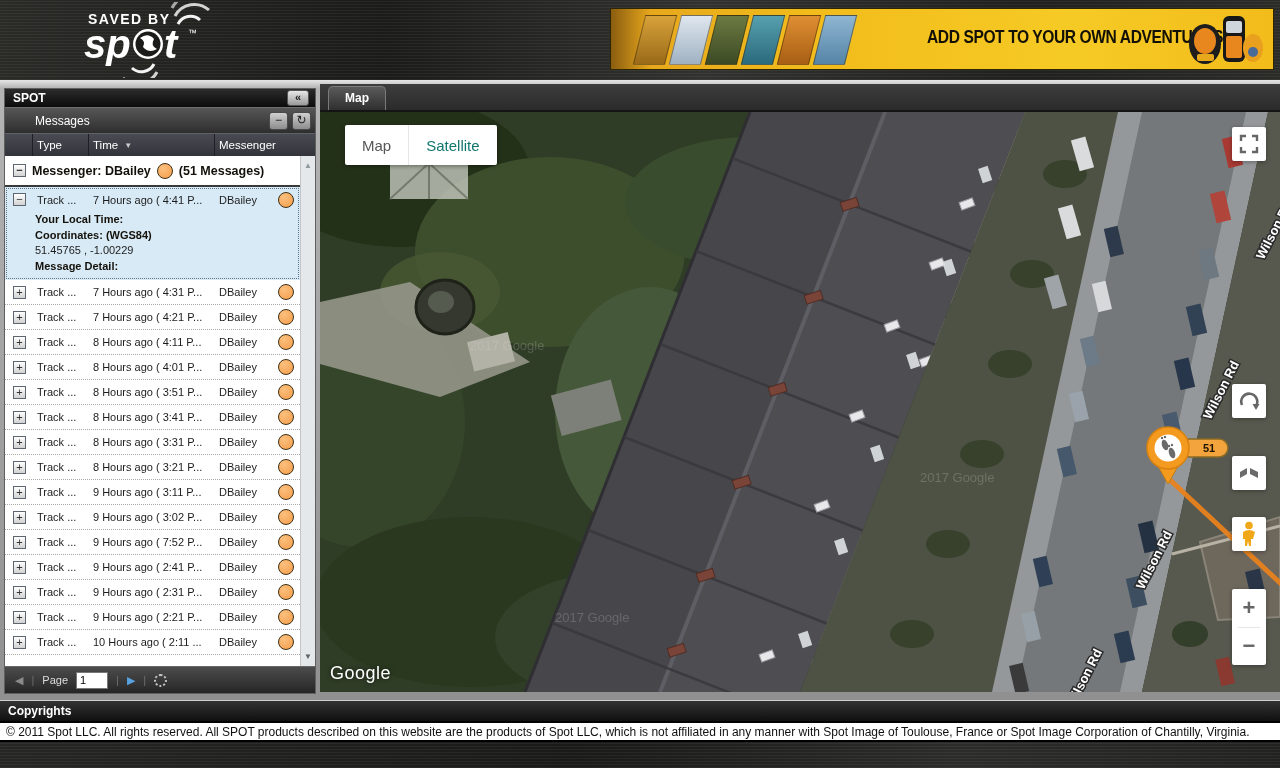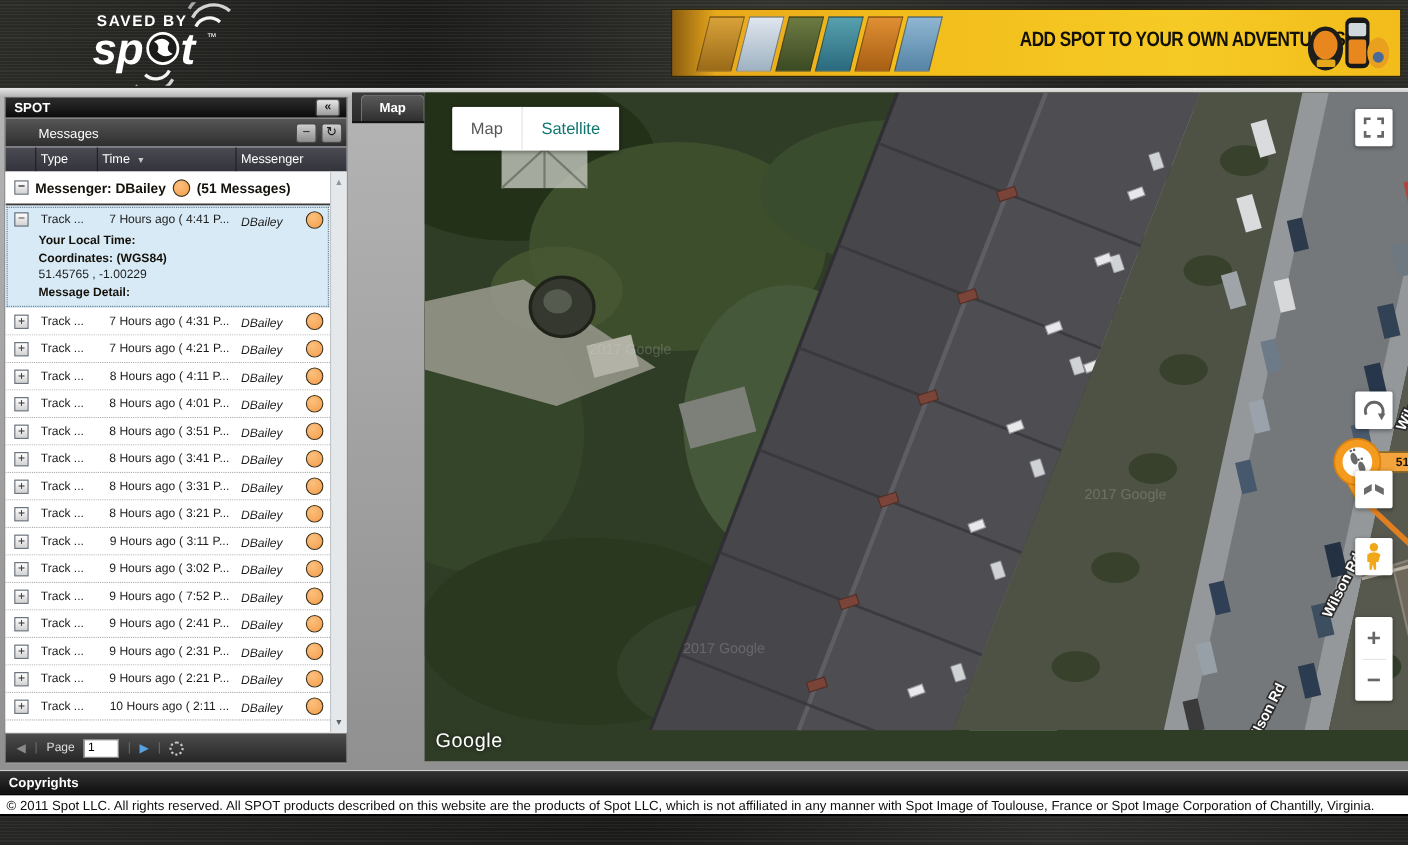--- a/index.html
+++ b/index.html
@@ -56,43 +56,43 @@
   .group-header { height:31px; display:flex; align-items:center; gap:6px; padding-left:8px;
     font-size:12.5px; font-weight:700; color:#14110a; border-bottom:2px solid #3a3a3a; background:#fff; }
   .toggle-box { width:13px; height:13px; flex:0 0 aupx; flex-shrink:0; background:linear-gradient(#ffffff,#d2d2d2);
     border:1px solid #5d6670; color:#333; font-size:11px; line-height:10px; text-align:center; cursor:pointer; }
   .orange-dot { width:16px; height:16px; border-radius:50%; background:radial-gradient(circle at 35% 30%, #fbc07e, #f59d4a);
     border:1.5px solid #3c2f16; flex-shrink:0; display:inline-block; }
 
   .row { height:25px; display:flex; align-items:center; border-bottom:1px dotted #a9a9a9; background:#fff; }
   .row .c-expand { width:28px; display:flex; justify-content:flex-start; padding-left:8px; }
   .row .c-type { width:56px; padding-left:4px; }
-  .row .c-time { width:126px; padding-left:4px;text-align:center; }
-  .row .c-mess { flex:1; padding-left:4px; display:flex; align-items:flex-end; gap:21px;font-style:italic; }
+  .row .c-time { width:126px; padding-left:4px; }
+  .row .c-mess { flex:1; padding-left:4px; display:flex; align-items:center; gap:21px; }
 
   .expanded-card { background:#d8eaf6; outline:1px dotted #5c7486; outline-offset:-2px; padding-bottom:6px; }
   .expanded-card .row { background:#d8eaf6; border-bottom:none; }
   .detail { padding-left:30px; line-height:15.5px; }
   .detail .lbl { font-weight:700; color:#14110a; }
 
   .scrollbar { position:absolute; right:0; top:0; bottom:0; width:15px; background:#e4e8eb; border-left:1px solid #c2c6c9; }
   .scroll-arrow { position:absolute; left:0; width:14px; height:15px; color:#8e979e; font-size:8px; text-align:center; line-height:15px; cursor:pointer; }
   .scroll-up { top:2px; } .scroll-down { bottom:2px; color:#5a6168; }
 
   .pagination { height:27px; background:linear-gradient(#4c4c4c,#262626); border-top:1px solid #686868;
     display:flex; align-items:center; gap:8px; padding-left:10px; flex:0 0 auto; color:#ddd; font-size:11px; }
   .pg-sep { color:#6e6e6e; }
   .pg-arrow { font-size:11px; cursor:pointer; }
   .pg-prev { color:#8a8a8a; }
   .pg-next { color:#59a2e0; }
   .page-input { width:32px; height:17px; font-size:11px; padding:0 3px; border:1px solid #777; }
   .spinner-icon { width:13px; height:13px; border:2px dotted #c9c9c9; border-radius:50%; display:inline-block; cursor:pointer; }
 
   
-  .map-panel { position:absolute; left:320px; top:4px; width:960px; height:608px; display:flex; flex-direction:row; }
+  .map-panel { position:absolute; left:320px; top:4px; width:960px; height:608px; display:flex; flex-direction:column; }
   .tabstrip { height:28px; background:linear-gradient(#3d3d3d,#2b2b2b); border-bottom:2px solid #141414; padding-left:8px; display:flex; align-items:flex-end; }
   .tab { padding:4px 16px 5px; background:linear-gradient(#5a5a5a,#2f2f2f); border:1px solid #7a7a7a; border-bottom:none;
     border-radius:5px 5px 0 0; color:#fff; font-size:12px; font-weight:700; cursor:pointer; }
   .viewport { position:relative; flex:1; overflow:hidden; background:#2f3c26; }
 
   .maptype { position:absolute; left:25px; top:13px; display:flex; box-shadow:0 1px 4px rgba(0,0,0,0.4); border-radius:2px; overflow:hidden; }
   .maptype .mt-btn { height:40px; padding:0 17px; background:#fff; display:flex; align-items:center; font-size:15px; cursor:pointer; }
   .mt-map { color:#565656; border-right:1px solid #e6e6e6; }
   .mt-sat { color:#0f766e; font-weight:400; }
 

